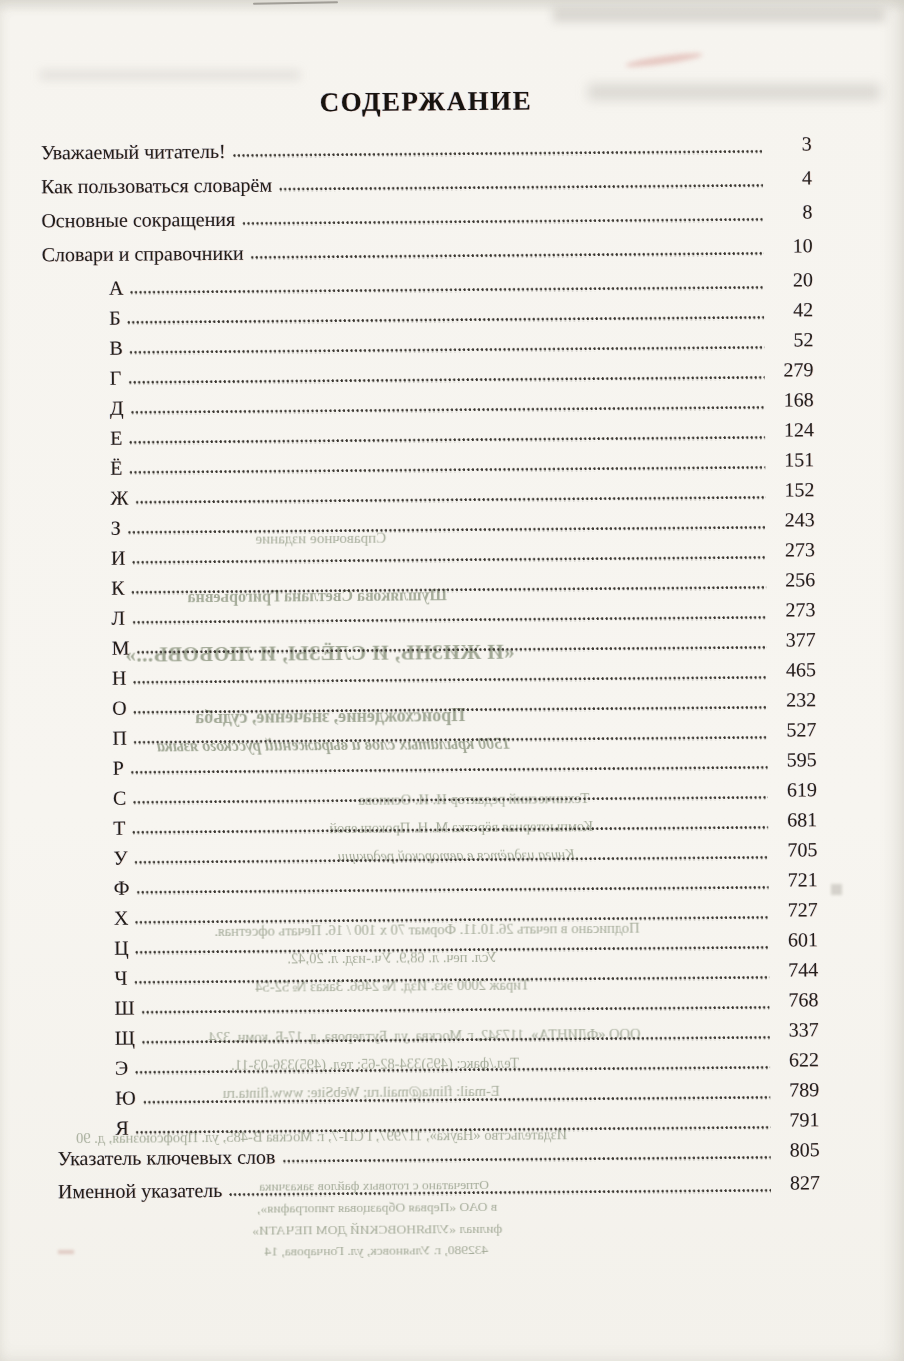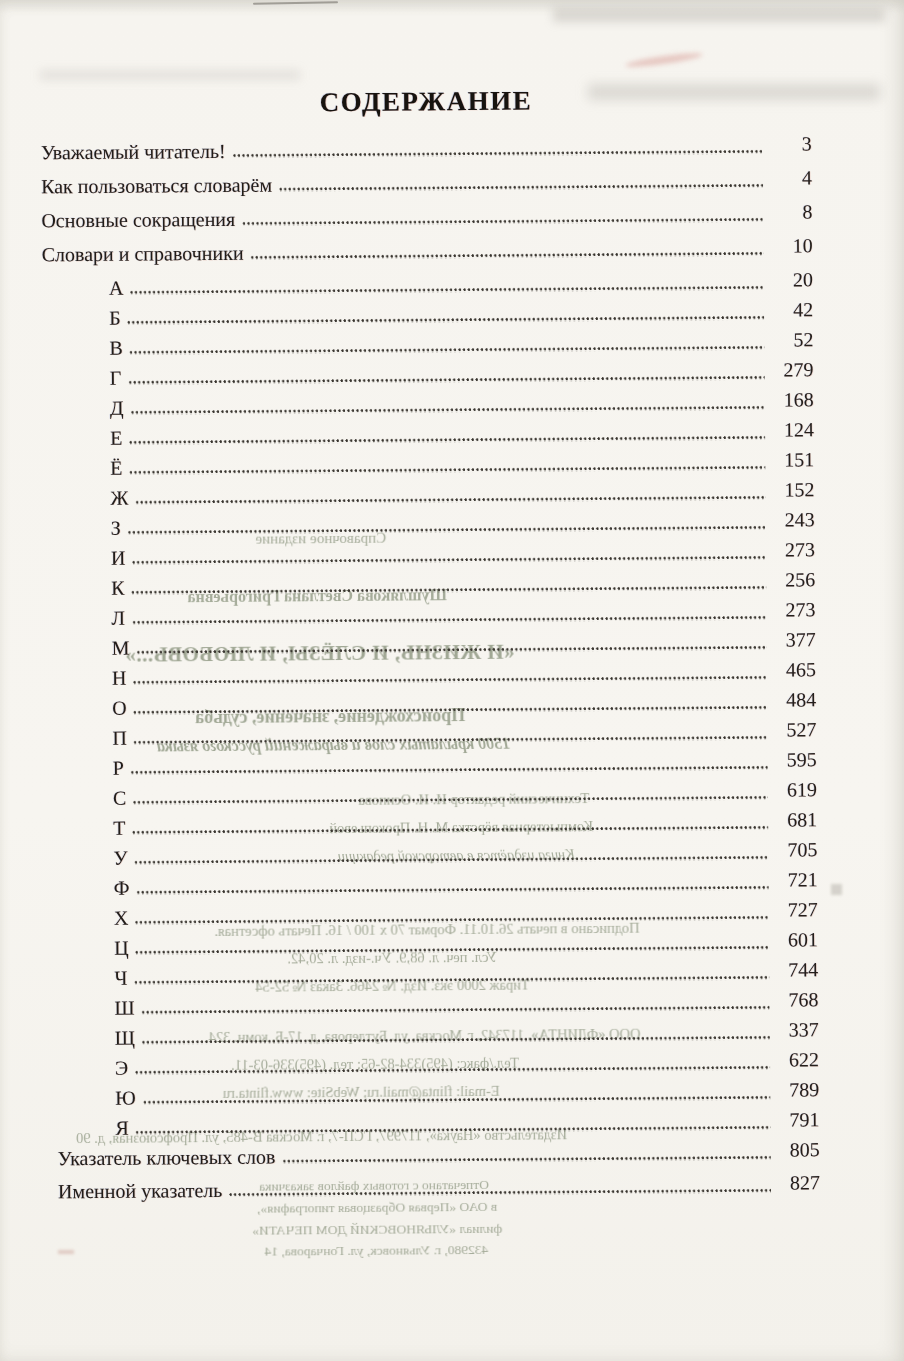--- a/index.html
+++ b/index.html
@@ -200,21 +200,21 @@
             <span class="pnum">377</span>
           </div>
           <div class="row letter">
             <span class="label">Н</span>
             <span class="leader"></span>
             <span class="pnum">465</span>
           </div>
           <div class="row letter">
             <span class="label">О</span>
             <span class="leader"></span>
-            <span class="pnum">484</span>
+            <span class="pnum">232</span>
           </div>
           <div class="row letter">
             <span class="label">П</span>
             <span class="leader"></span>
             <span class="pnum">527</span>
           </div>
           <div class="row letter">
             <span class="label">Р</span>
             <span class="leader"></span>
             <span class="pnum">595</span>

